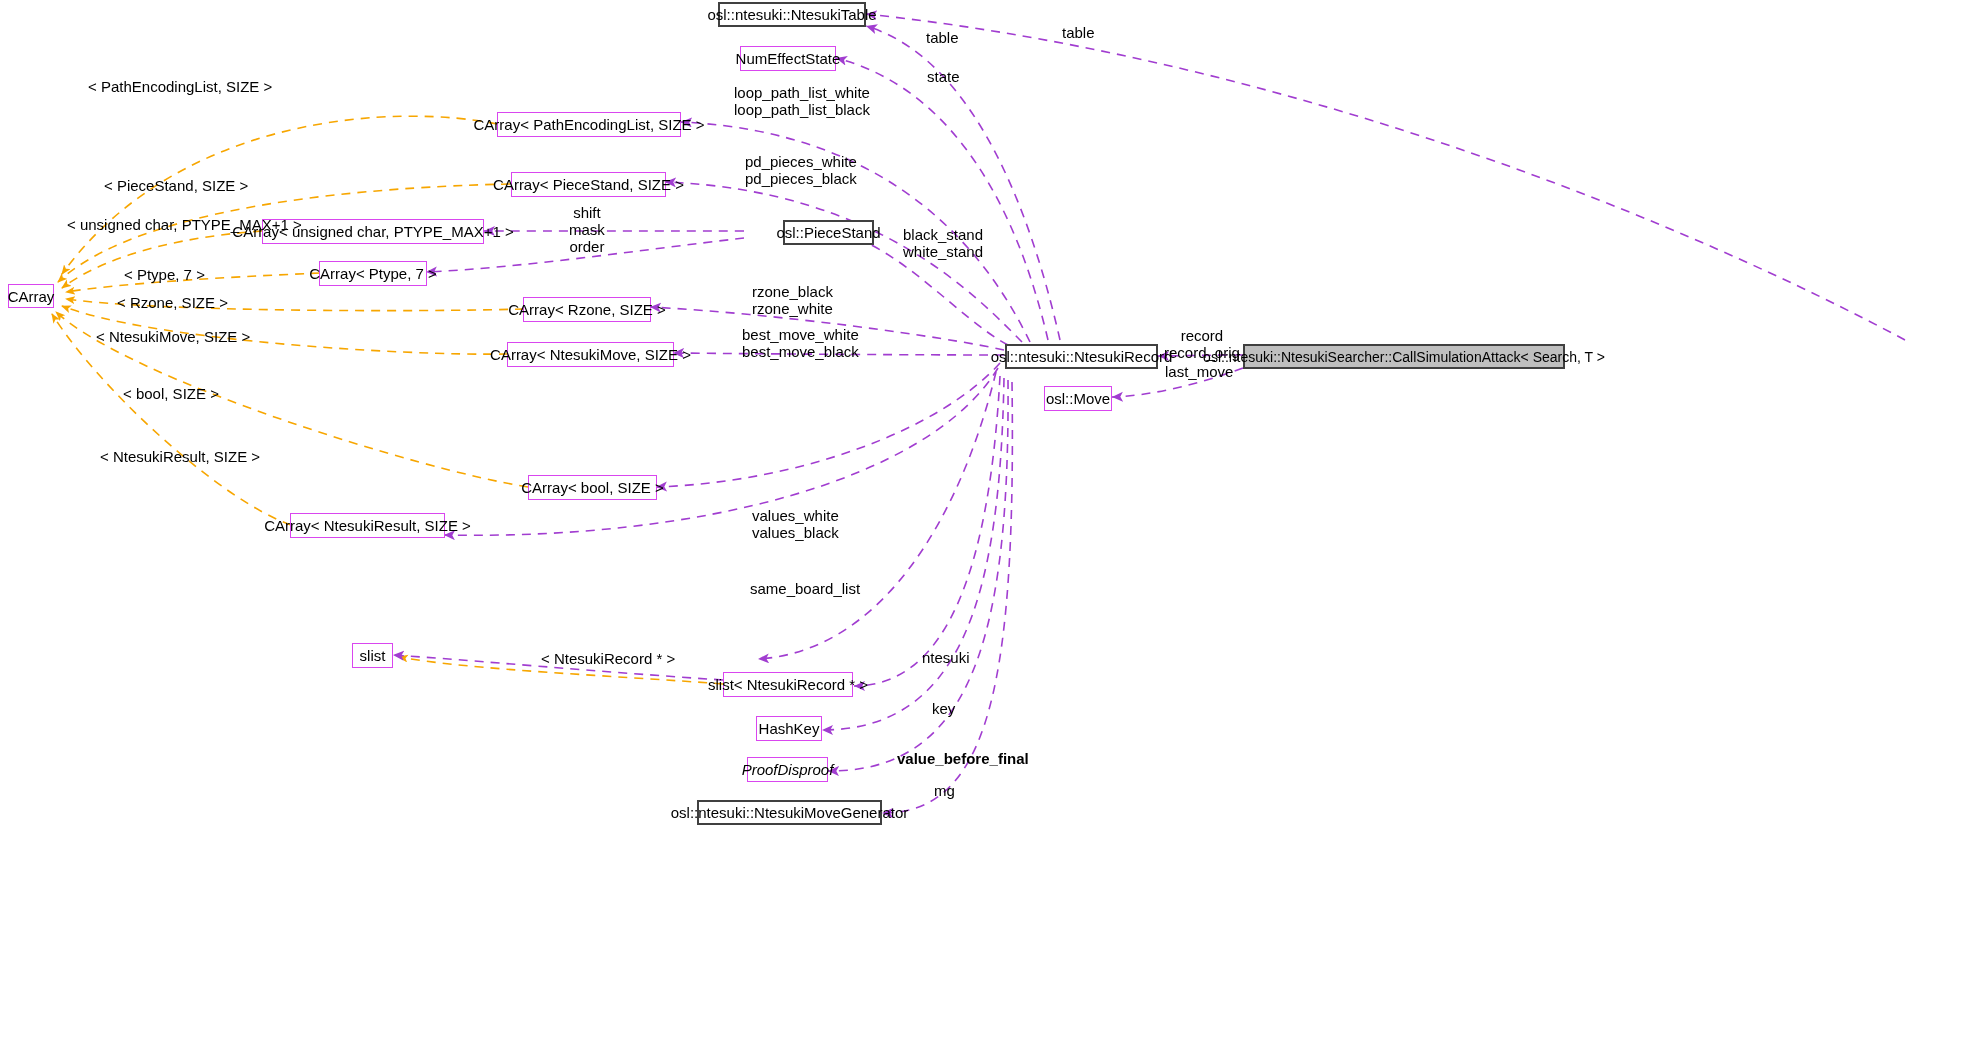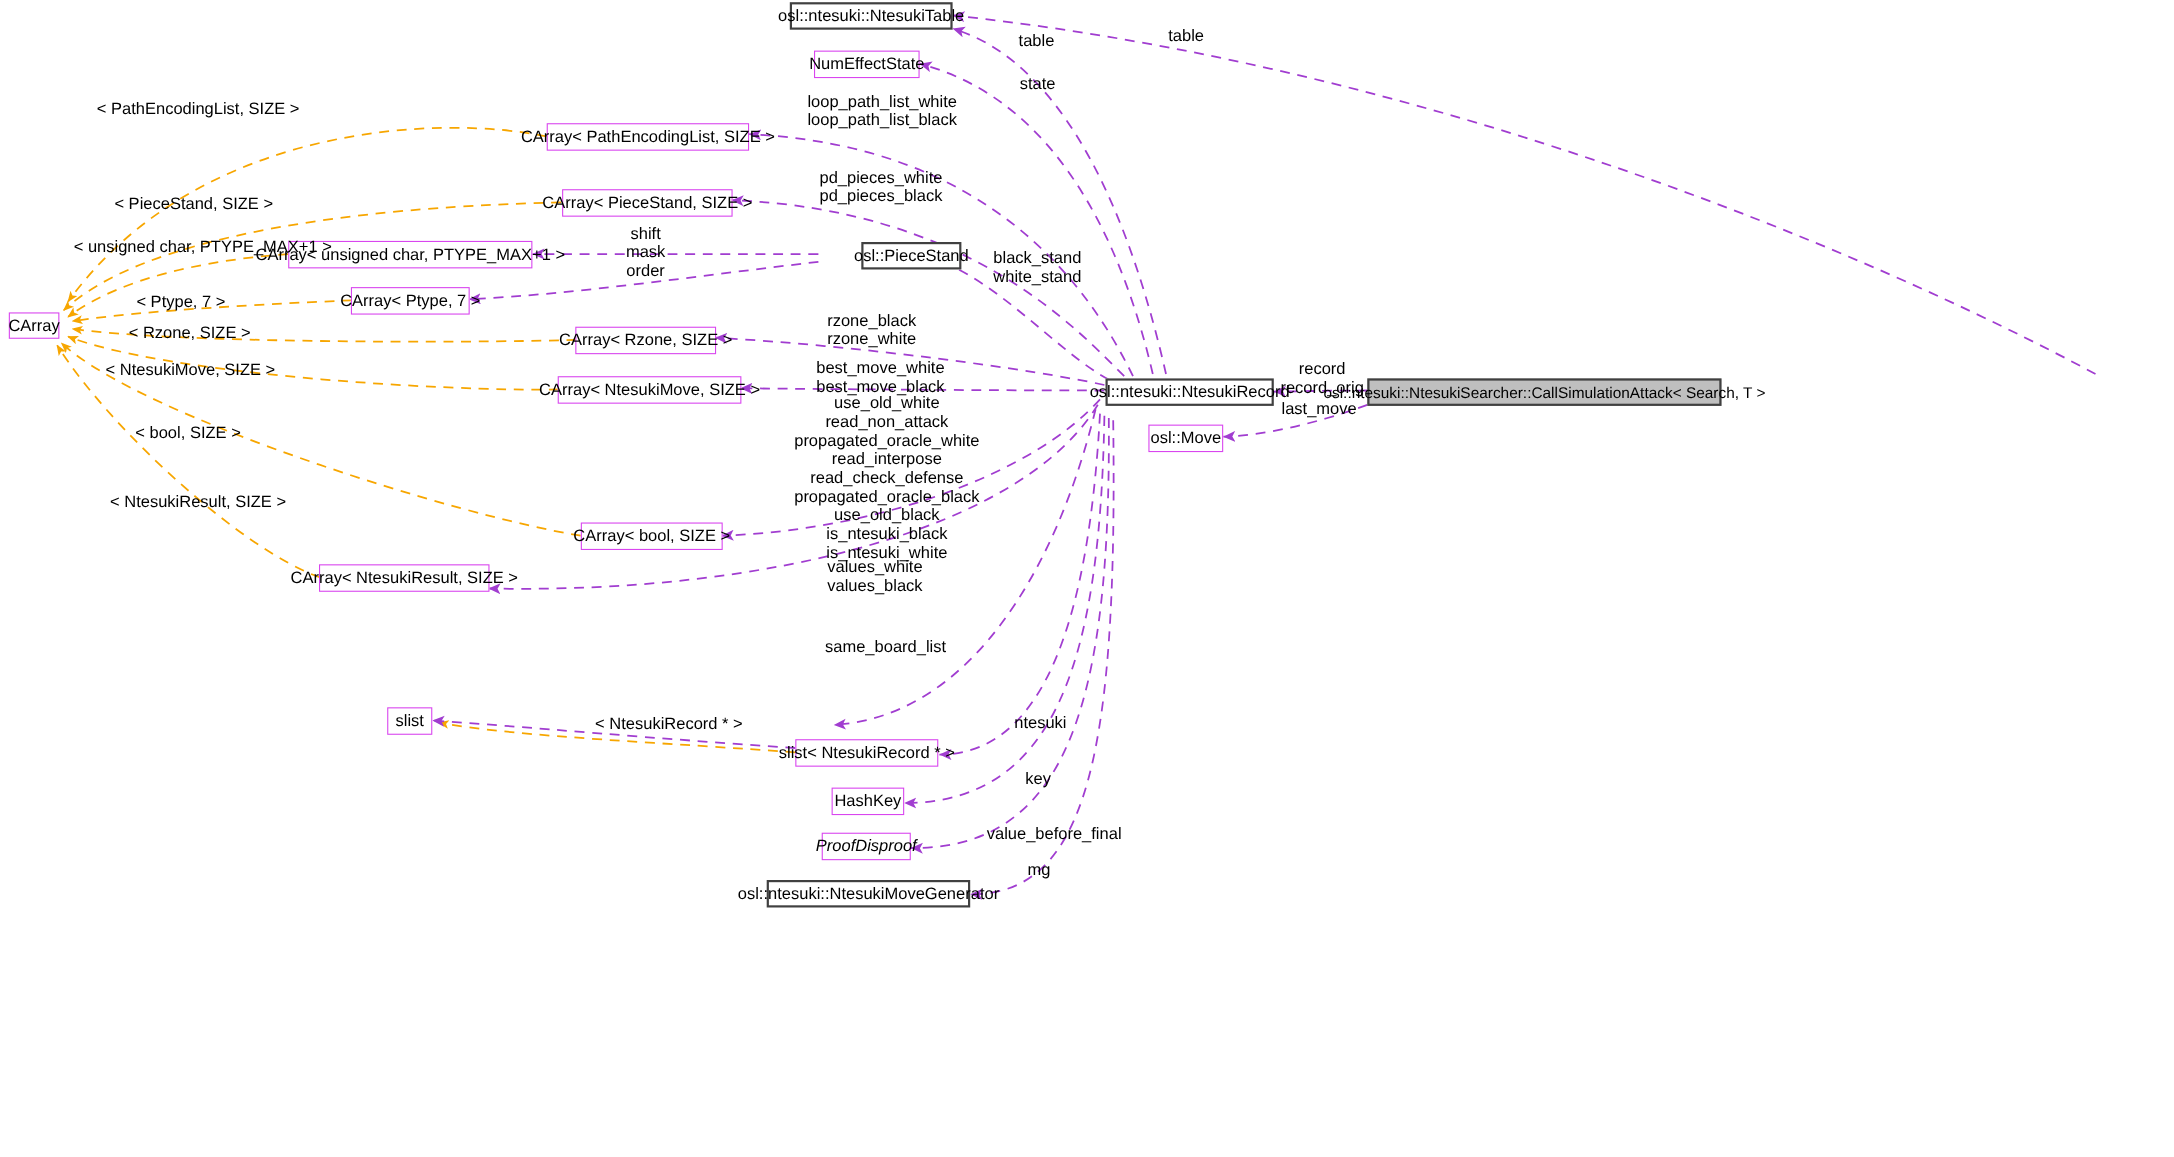--- a/index.html
+++ b/index.html
@@ -121,21 +121,21 @@
   <div class="node" style="left:723px;top:672px;width:130px;height:25px;">slist&lt; NtesukiRecord * &gt;</div>
 
   <div class="node" style="left:756px;top:716px;width:66px;height:25px;">HashKey</div>
 
   <div class="node" style="left:747px;top:757px;width:81px;height:25px;font-style:italic;">ProofDisproof</div>
 
   <div class="node strong" style="left:697px;top:800px;width:185px;height:25px;">osl::ntesuki::NtesukiMoveGenerator</div>
 
   <div class="node focus" style="left:1243px;top:344px;width:322px;height:25px;font-size:14px;">osl::ntesuki::NtesukiSearcher::CallSimulationAttack&lt; Search, T &gt;</div>
 
-  <div class="elabel" style="left:88px;top:91px;">&lt; PathEncodingList, SIZE &gt;</div>
+  <div class="elabel" style="left:88px;top:78px;">&lt; PathEncodingList, SIZE &gt;</div>
 
   <div class="elabel" style="left:104px;top:177px;">&lt; PieceStand, SIZE &gt;</div>
 
   <div class="elabel" style="left:67px;top:216px;">&lt; unsigned char, PTYPE_MAX+1 &gt;</div>
 
   <div class="elabel" style="left:124px;top:266px;">&lt; Ptype, 7 &gt;</div>
 
   <div class="elabel" style="left:117px;top:294px;">&lt; Rzone, SIZE &gt;</div>
 
   <div class="elabel" style="left:96px;top:328px;">&lt; NtesukiMove, SIZE &gt;</div>
@@ -164,40 +164,31 @@
 
   <div class="elabel center" style="left:903px;top:226px;">black_stand
 white_stand</div>
 
   <div class="elabel center" style="left:752px;top:283px;">rzone_black
 rzone_white</div>
 
   <div class="elabel center" style="left:742px;top:326px;">best_move_white
 best_move_black</div>
 
-  <div class="elabel center" style="left:722px;top:358px;">use_old_white
-read_non_attack
-propagated_oracle_white
-read_interpose
-read_check_defense
-propagated_oracle_black
-use_old_black
-is_ntesuki_black
-is_ntesuki_white</div>
 
   <div class="elabel center" style="left:752px;top:507px;">values_white
 values_black</div>
 
   <div class="elabel center" style="left:750px;top:580px;">same_board_list</div>
 
   <div class="elabel center" style="left:922px;top:649px;">ntesuki</div>
 
   <div class="elabel center" style="left:932px;top:700px;">key</div>
 
-  <div class="elabel center" style="left:897px;top:750px;">value_before_final</div>
+  <div class="elabel center" style="left:897px;top:750px;font-weight:bold;">value_before_final</div>
 
   <div class="elabel center" style="left:934px;top:782px;">mg</div>
 
   <div class="elabel center" style="left:1164px;top:327px;">record
 record_orig</div>
 
   <div class="elabel center" style="left:1165px;top:363px;">last_move</div>
 
 </div>
 

